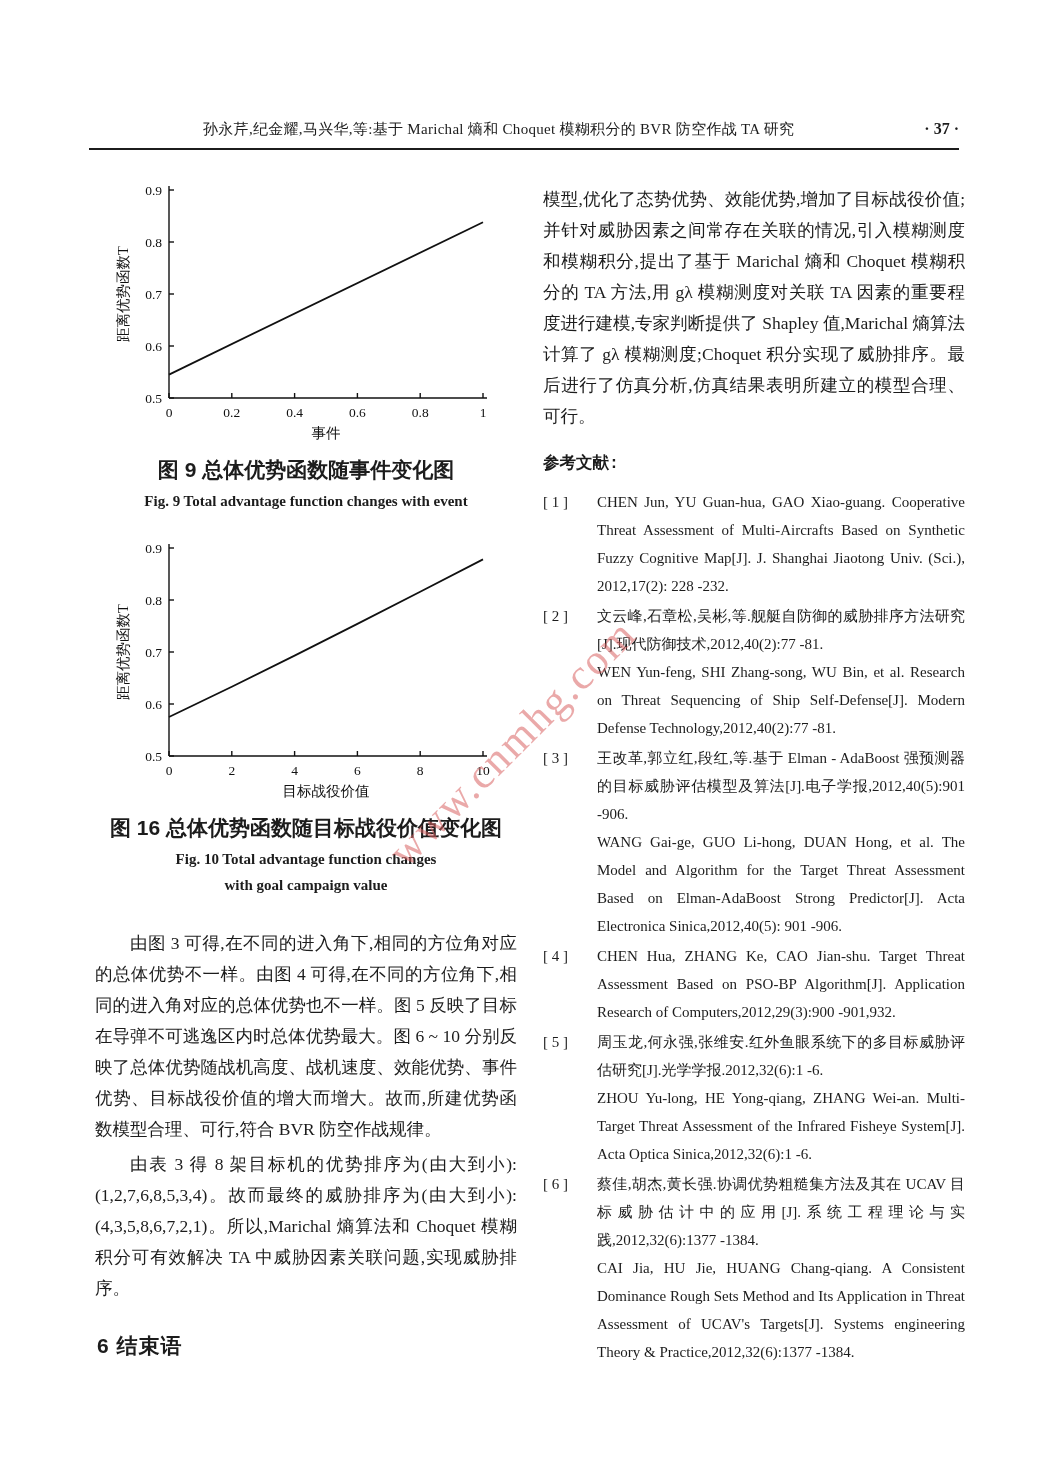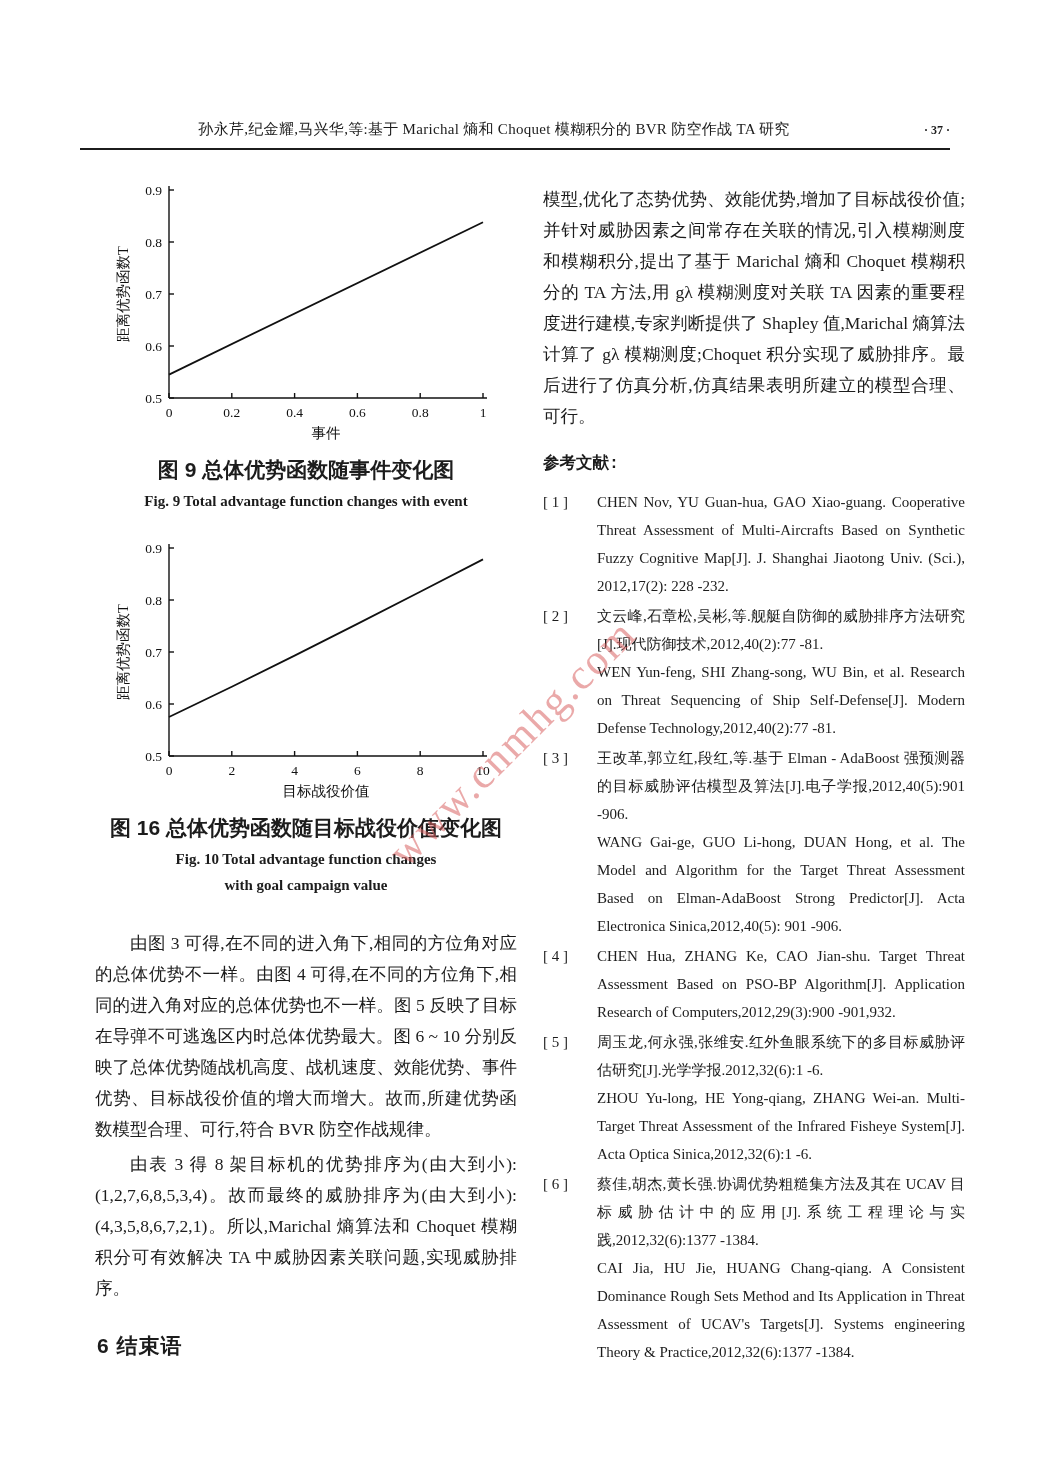--- a/index.html
+++ b/index.html
@@ -3,24 +3,24 @@
 <meta charset="utf-8">
 <style>
   * { margin:0; padding:0; box-sizing:border-box; }
   html,body { background:#e8e8e6; }
   .page {
     position:relative; width:1048px; height:1472px; margin:0 auto;
     background:#ffffff; color:#1c1c1c; overflow:hidden;
     font-family:"Liberation Serif","DejaVu Serif",serif;
   }
   
-  .header { position:absolute; top:120px; left:80px; width:870px; }
+  .header { position:absolute; top:120px; left:89px; width:870px; }
   .header-row { display:flex; align-items:baseline; }
   .running-title { flex:1; text-align:center; font-size:15px; letter-spacing:.3px; }
-  .page-number { font-size:12px; font-weight:bold; margin-left:16px; white-space:nowrap; }
+  .page-number { font-size:16px; font-weight:bold; margin-left:16px; white-space:nowrap; }
   .header-rule { margin-top:9px; border-top:2.5px solid #1c1c1c; }
   
   .columns { position:absolute; top:172px; left:95px; width:870px; display:flex; gap:26px; }
   .col { flex:1 1 0; min-width:0; }
   
   .fig { margin-bottom:24px; }
   .fig-first { margin-top:4px; }
   .chart { display:flex; justify-content:center; }
   .axis { stroke:#111; stroke-width:1.4; }
   .tick { font-size:13.5px; font-family:"Liberation Serif","DejaVu Serif",serif; fill:#111; }
@@ -163,21 +163,21 @@
     </section>
 
     <section class="col">
 
       <p class="body-para no-indent">模型,优化了态势优势、效能优势,增加了目标战役价值;并针对威胁因素之间常存在关联的情况,引入模糊测度和模糊积分,提出了基于 Marichal 熵和 Choquet 模糊积分的 TA 方法,用 gλ 模糊测度对关联 TA 因素的重要程度进行建模,专家判断提供了 Shapley 值,Marichal 熵算法计算了 gλ 模糊测度;Choquet 积分实现了威胁排序。最后进行了仿真分析,仿真结果表明所建立的模型合理、可行。</p>
       <h3 class="refs-heading">参考文献:</h3>
       <div class="refs">
           <div class="ref">
             <span class="ref-label">[ 1 ]</span>
             <div class="ref-body">
-              <div class="ref-seg">CHEN Nov, YU Guan-hua, GAO Xiao-guang. Cooperative Threat Assessment of Multi-Aircrafts Based on Synthetic Fuzzy Cognitive Map[J]. J. Shanghai Jiaotong Univ. (Sci.), 2012,17(2): 228 -232.</div>
+              <div class="ref-seg">CHEN Jun, YU Guan-hua, GAO Xiao-guang. Cooperative Threat Assessment of Multi-Aircrafts Based on Synthetic Fuzzy Cognitive Map[J]. J. Shanghai Jiaotong Univ. (Sci.), 2012,17(2): 228 -232.</div>
             </div>
           </div>
           <div class="ref">
             <span class="ref-label">[ 2 ]</span>
             <div class="ref-body">
               <div class="ref-seg">文云峰,石章松,吴彬,等.舰艇自防御的威胁排序方法研究[J].现代防御技术,2012,40(2):77 -81.</div>
               <div class="ref-seg">WEN Yun-feng, SHI Zhang-song, WU Bin, et al. Research on Threat Sequencing of Ship Self-Defense[J]. Modern Defense Technology,2012,40(2):77 -81.</div>
             </div>
           </div>
           <div class="ref">

